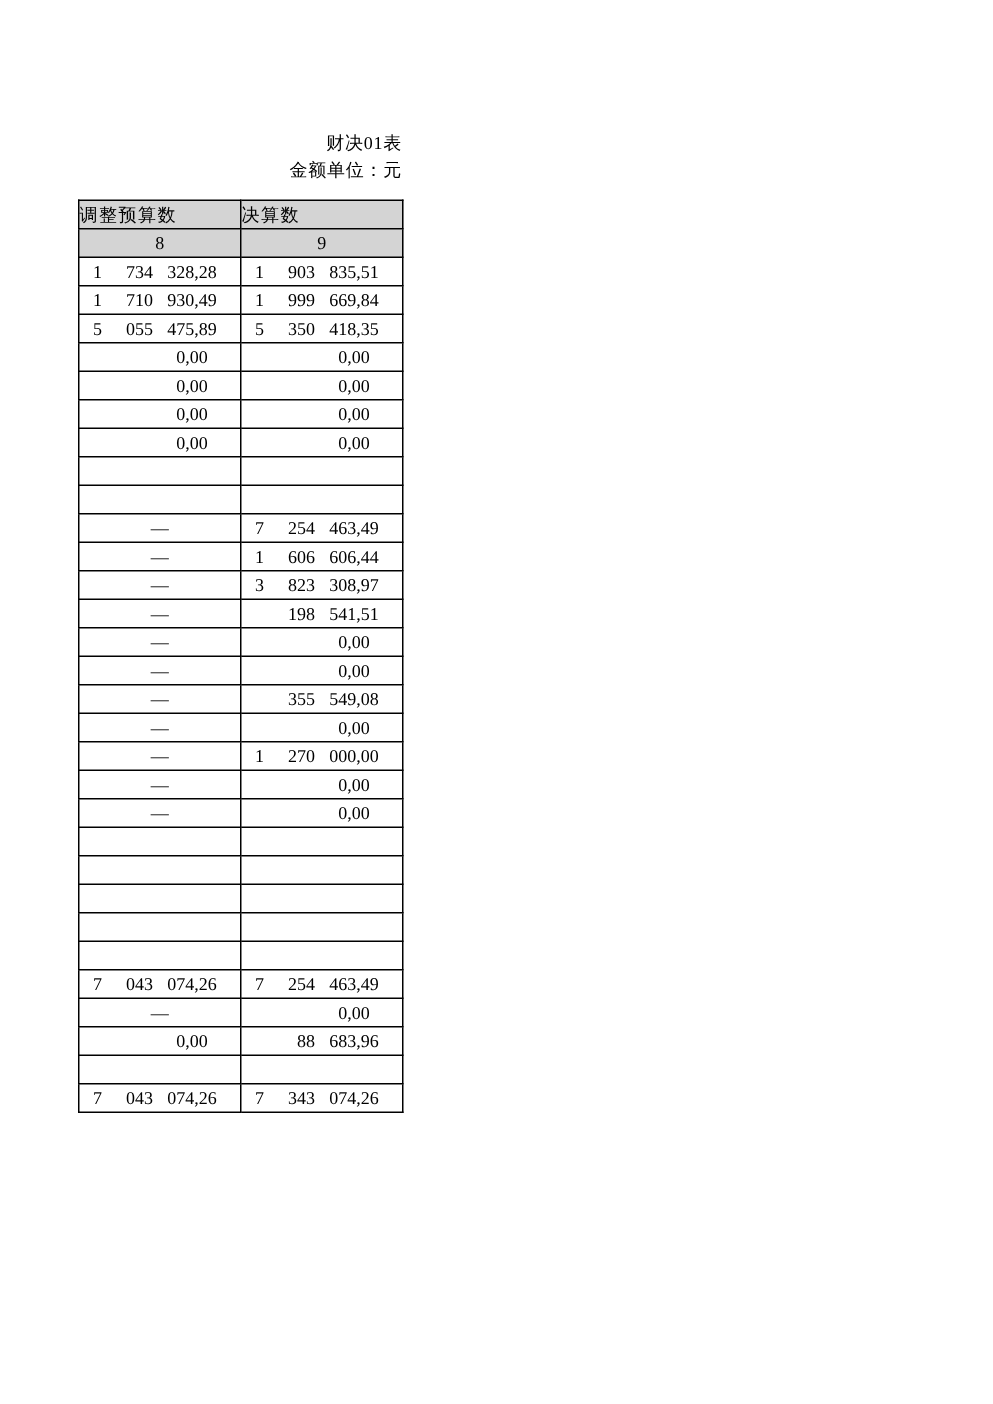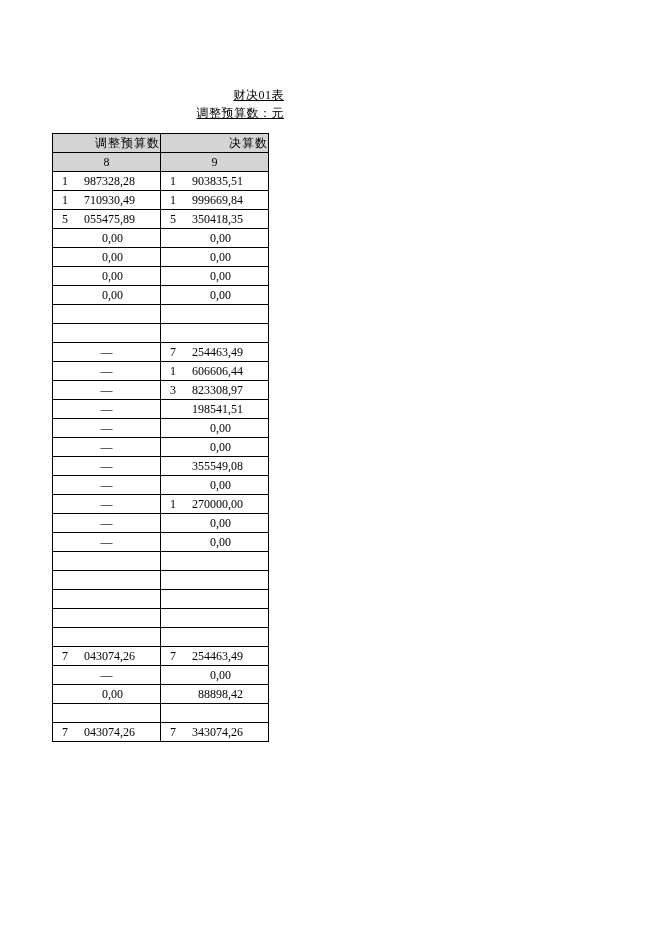--- a/index.html
+++ b/index.html
@@ -17,28 +17,27 @@
   }
   .sheet {
     position: absolute;
     left: 0;
     top: 0;
     width: 662px;
     height: 936px;
   }
   .header-lines {
     position: absolute;
-    left: 16px;
+    left: 0;
     top: 86px;
     width: 272px;
     text-align: right;
     font-size: 12px;
     line-height: 18px;
     letter-spacing: 0.5px;
-    text-decoration: underline;
   }
   .header-lines div {
     padding-right: 4px;
   }
   table.grid {
     position: absolute;
     left: 52px;
     top: 133px;
     border-collapse: collapse;
     table-layout: fixed;
@@ -46,21 +45,21 @@
   table.grid td {
     border: 1px solid #000000;
     height: 18px;
     padding: 0;
     font-size: 12px;
     font-family: "Liberation Serif", "DejaVu Serif", serif;
     vertical-align: middle;
   }
   td.colhead {
     background: #d4d4d4;
-    text-align: right;
+    text-align: left;
     letter-spacing: 1px;
   }
   td.colnum {
     background: #d4d4d4;
     text-align: center;
   }
   td.val {
     text-align: right;
     padding-right: 5px;
     white-space: nowrap;
@@ -82,30 +81,30 @@
   .w2 { width: 108px; }
   .num-line {
     display: flex;
     justify-content: flex-end;
     align-items: center;
     padding-right: 6px;
     gap: 0px;
   }
   .g1 { width: 14px; text-align: right; }
   .g2 { width: 34px; text-align: right; }
-  .g3 { width: 52px; text-align: left; }
+  .g3 { width: 52px; text-align: center; }
 </style>
 </head>
 <body>
 
 <div class="sheet">
 
   <div class="header-lines">
     <div>财决01表</div>
-    <div>调整预算数：元</div>
+    <div>金额单位：元</div>
   </div>
 
   <table class="grid">
     <colgroup>
       <col class="w1">
         <col class="w2">
     </colgroup>
     <tbody>
       <tr>
         <td class="colhead">调整预算数</td>
@@ -114,21 +113,21 @@
       <tr>
         <td class="colnum">8</td>
         <td class="colnum">9</td>
       </tr>
     </tbody>
     <tbody id="rows">
         <tr>
           <td class="val">
             <div class="num-line">
               <span class="g1">1</span>
-              <span class="g2">987</span>
+              <span class="g2">734</span>
               <span class="g3">328,28</span>
             </div>
           </td>
           <td class="val">
             <div class="num-line">
               <span class="g1">1</span>
               <span class="g2">903</span>
               <span class="g3">835,51</span>
             </div>
           </td>
@@ -398,21 +397,21 @@
             <div class="num-line">
               <span class="g1"></span>
               <span class="g2"></span>
               <span class="g3">0,00</span>
             </div>
           </td>
           <td class="val">
             <div class="num-line">
               <span class="g1"></span>
               <span class="g2">88</span>
-              <span class="g3">898,42</span>
+              <span class="g3">683,96</span>
             </div>
           </td>
         </tr>
         <tr>
           <td class="spacer">&nbsp;</td>
           <td class="spacer">&nbsp;</td>
         </tr>
         <tr>
           <td class="val">
             <div class="num-line">

